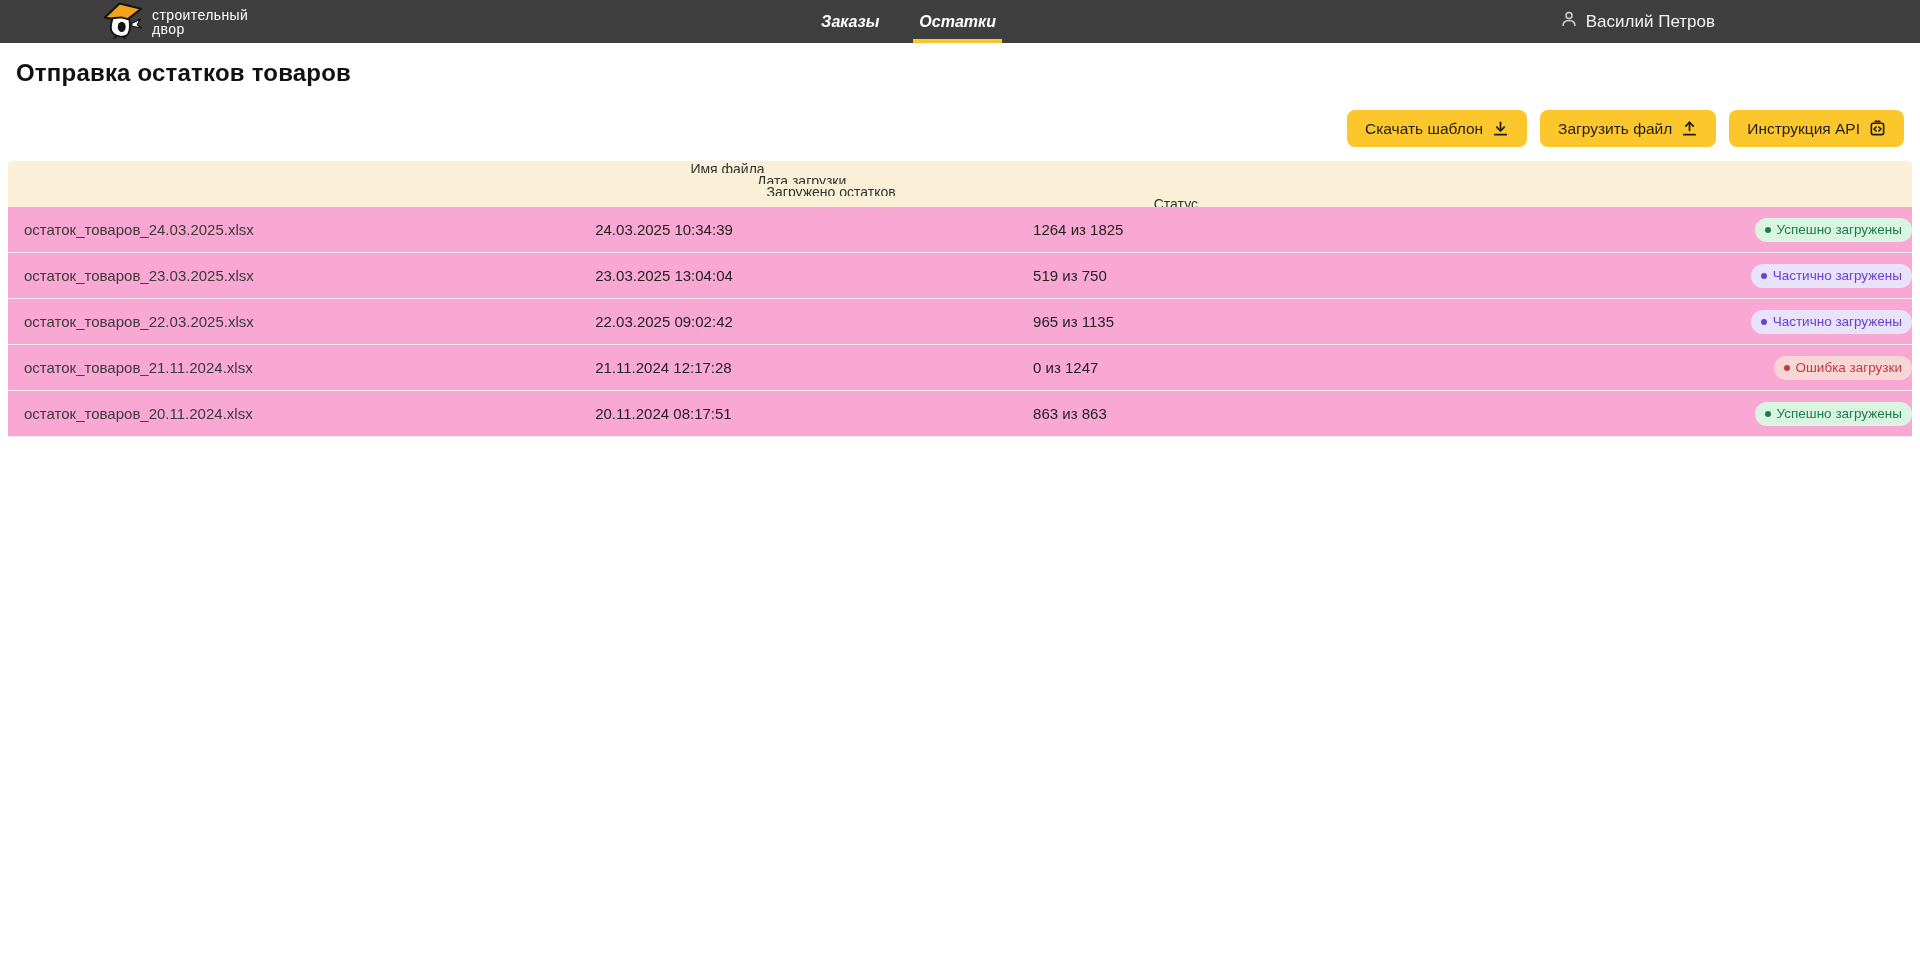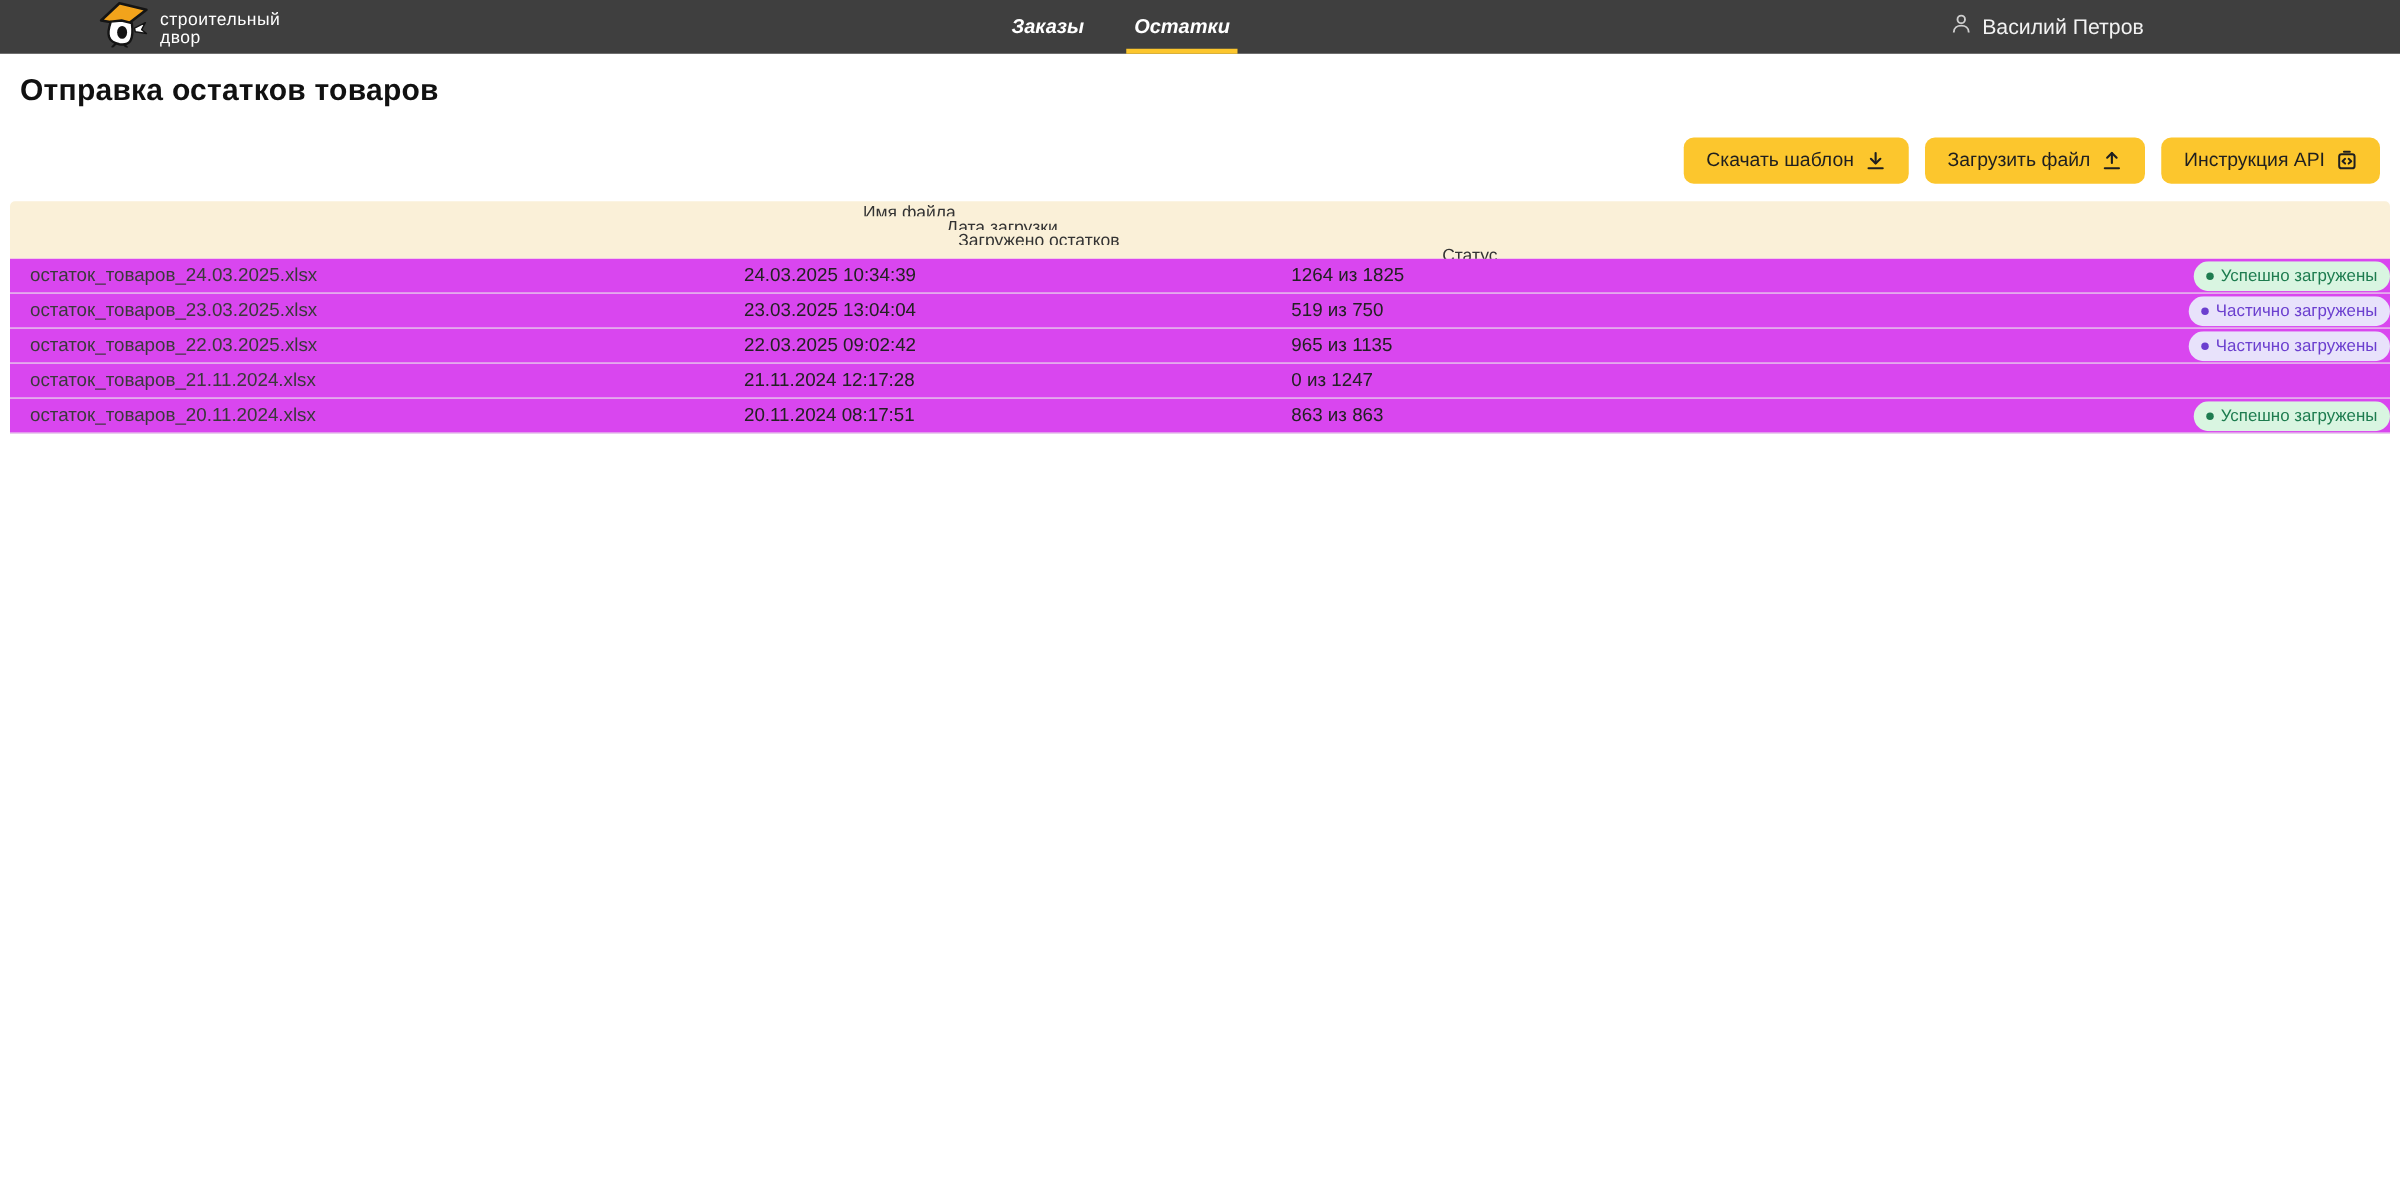--- a/index.html
+++ b/index.html
@@ -16,20 +16,21 @@
     height: 43px;
     background: #3f3f3f;
     display: flex;
     align-items: stretch;
   }
   .topbar-left {
     flex: 1;
     display: flex;
     align-items: center;
     padding-left: 78px;
+    margin-left: 24px;
   }
   .logo {
     display: flex;
     align-items: center;
     gap: 8px;
     cursor: pointer;
   }
   .logo-text {
     color: #fff;
     font-size: 14px;
@@ -117,25 +118,25 @@
     height: 46px;
     background: #faf0d8;
     border-radius: 4px 4px 0 0;
     font-size: 14px;
     color: #333;
     flex-direction: column;
   }
   .row {
     display: flex;
     align-items: center;
-    height: 28px;
+    height: 46px;
     border-bottom: 1px solid #ebebeb;
     font-size: 15px;
     color: #222;
-    background: #d946ef;
+    background: #f9a8d4;
   }
   .cell { padding-left: 16px; overflow: hidden; white-space: nowrap; }
   .c1 { width: 30%; }
   .c2 { width: 23%; }
   .c3 { width: 22%; }
   .c4 { width: 25%; text-align: right; }
 
   .file-link {
     color: #3a3a3a;
     text-decoration: none;
@@ -290,20 +291,26 @@
       </span>
     </div>
   </div>
 
   <div class="row">
     <div class="cell c1">
       <a class="file-link">остаток_товаров_21.11.2024.xlsx</a>
     </div>
     <div class="cell c2">21.11.2024 12:17:28</div>
     <div class="cell c3">0 из 1247</div>
+    <div class="cell c4">
+      <span class="badge badge-error">
+        <span class="dot"></span>
+        <span>Ошибка загрузки</span>
+      </span>
+    </div>
   </div>
 
   <div class="row">
     <div class="cell c1">
       <a class="file-link">остаток_товаров_20.11.2024.xlsx</a>
     </div>
     <div class="cell c2">20.11.2024 08:17:51</div>
     <div class="cell c3">863 из 863</div>
     <div class="cell c4">
       <span class="badge badge-success">

